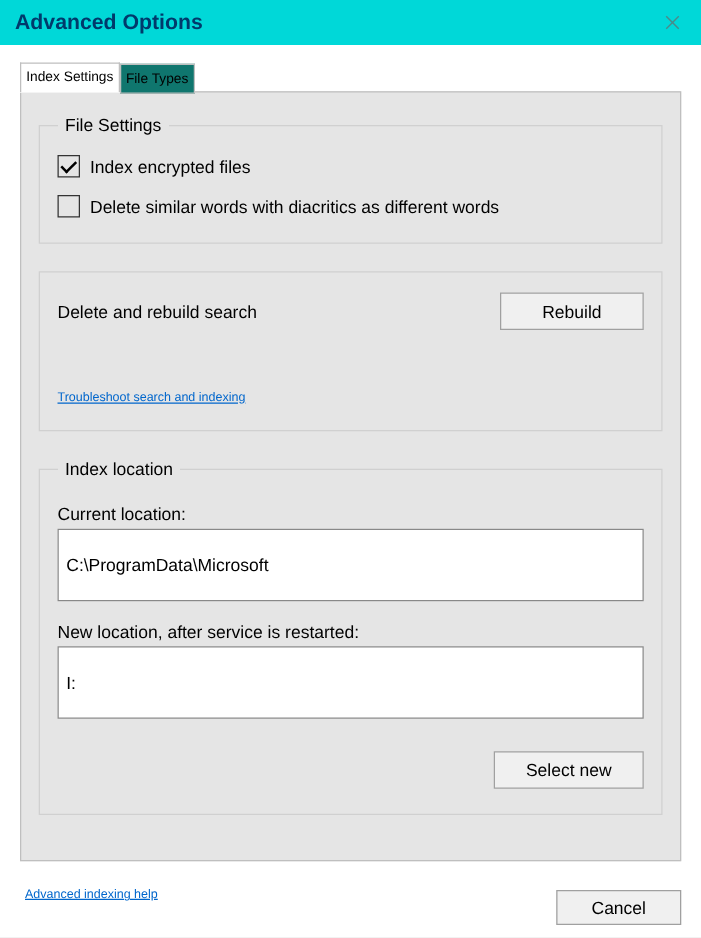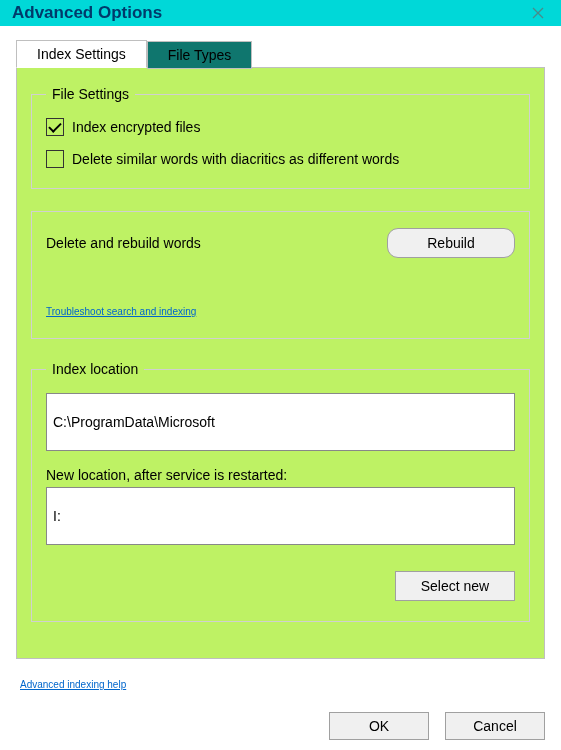--- a/index.html
+++ b/index.html
@@ -7,21 +7,21 @@
       font-family: "Segoe UI", Tahoma, sans-serif;
       font-size: 14px;
       background: #fff;
       width: 561px;
       height: 750px;
       overflow: hidden;
       position: relative;
     }
     .titlebar {
       background: #00d8d8;
-      height: 26px;
+      height: 36px;
       display: flex;
       align-items: center;
       justify-content: space-between;
       padding: 0 0 0 12px;
     }
     .titlebar-title {
       color: #003a6b;
       font-weight: bold;
       font-size: 17px;
     }
@@ -39,39 +39,39 @@
       padding: 14px 16px 0 16px;
     }
 
     .tabs {
       display: flex;
       margin-bottom: -1px;
       position: relative;
       z-index: 2;
     }
     .tab {
-      padding: 5px 20px;
+      padding: 5px 4px;
       border: 1px solid #bfbfbf;
       background: #fff;
-      font-size: 14px;
+      font-size: 11px;
       cursor: pointer;
       position: relative;
     }
     .tab.active {
       border-bottom: 1px solid #fff;
       z-index: 3;
     }
     .tab:not(.active) {
       top: 1px;
       background: #0f766e;
     }
 
     .tab-body {
       border: 1px solid #bfbfbf;
-      background: #bef264;
+      background: #e5e5e5;
       padding: 18px 14px 14px 14px;
       min-height: 570px;
       position: relative;
     }
 
     fieldset {
       border: 1px solid #d0d0d0;
       margin-bottom: 22px;
       padding: 16px 14px 20px 14px;
       position: relative;
@@ -117,21 +117,21 @@
 
     .btn {
       background: #f0f0f0;
       border: 1px solid #a0a0a0;
       padding: 6px 0;
       font-size: 14px;
       font-family: inherit;
       cursor: pointer;
       text-align: center;
     }
-    .btn-rebuild { width: 128px; border-radius: 11px; }
+    .btn-rebuild { width: 115px; }
     .btn-selectnew { width: 120px; float: right; margin-top: 14px; }
 
     .link {
       color: #0066cc;
       text-decoration: underline;
       cursor: pointer;
       font-size: 10px;
     }
 
     .field-label {
@@ -191,37 +191,37 @@
         <span>Index encrypted files</span>
       </label>
       <label class="checkbox-row">
         <span class="cb"></span>
         <span>Delete similar words with diacritics as different words</span>
       </label>
     </fieldset>
 
     <fieldset>
       <div class="trouble-row">
-        <span>Delete and rebuild words</span>
+        <span>Delete and rebuild search</span>
         <button class="btn btn-rebuild">Rebuild</button>
       </div>
       <a class="link">Troubleshoot search and indexing</a>
     </fieldset>
 
     <fieldset class="clearfix">
       <legend>Index location</legend>
+      <span class="field-label">Current location:</span>
       <input type="text" class="text-input" readonly="" value="C:\ProgramData\Microsoft" style="">
       <span class="field-label">New location, after service is restarted:</span>
       <input type="text" class="text-input" value="I:" style="">
       <button class="btn btn-selectnew">Select new</button>
     </fieldset>
 
   </div>
 
   <div class="help-link-wrap">
     <a class="link">Advanced indexing help</a>
   </div>
 </div>
 
 <div class="dialog-buttons">
-  <button class="btn">OK</button>
   <button class="btn">Cancel</button>
 </div>
 
 </body></html>

